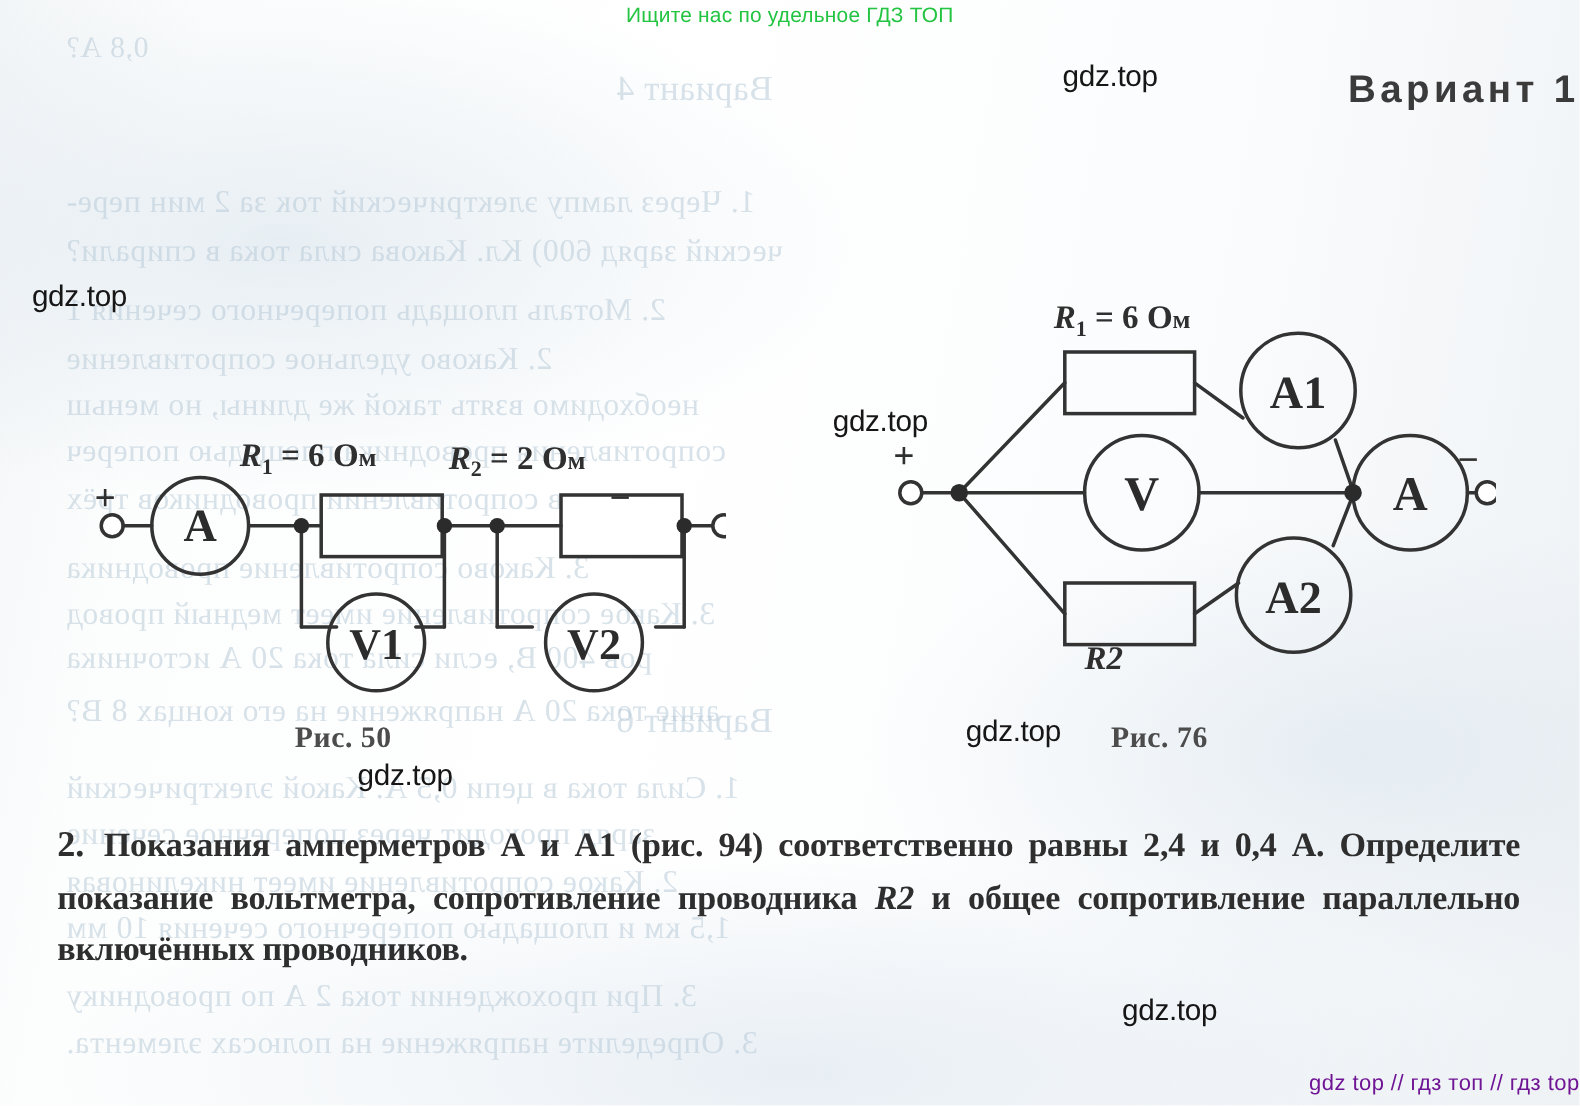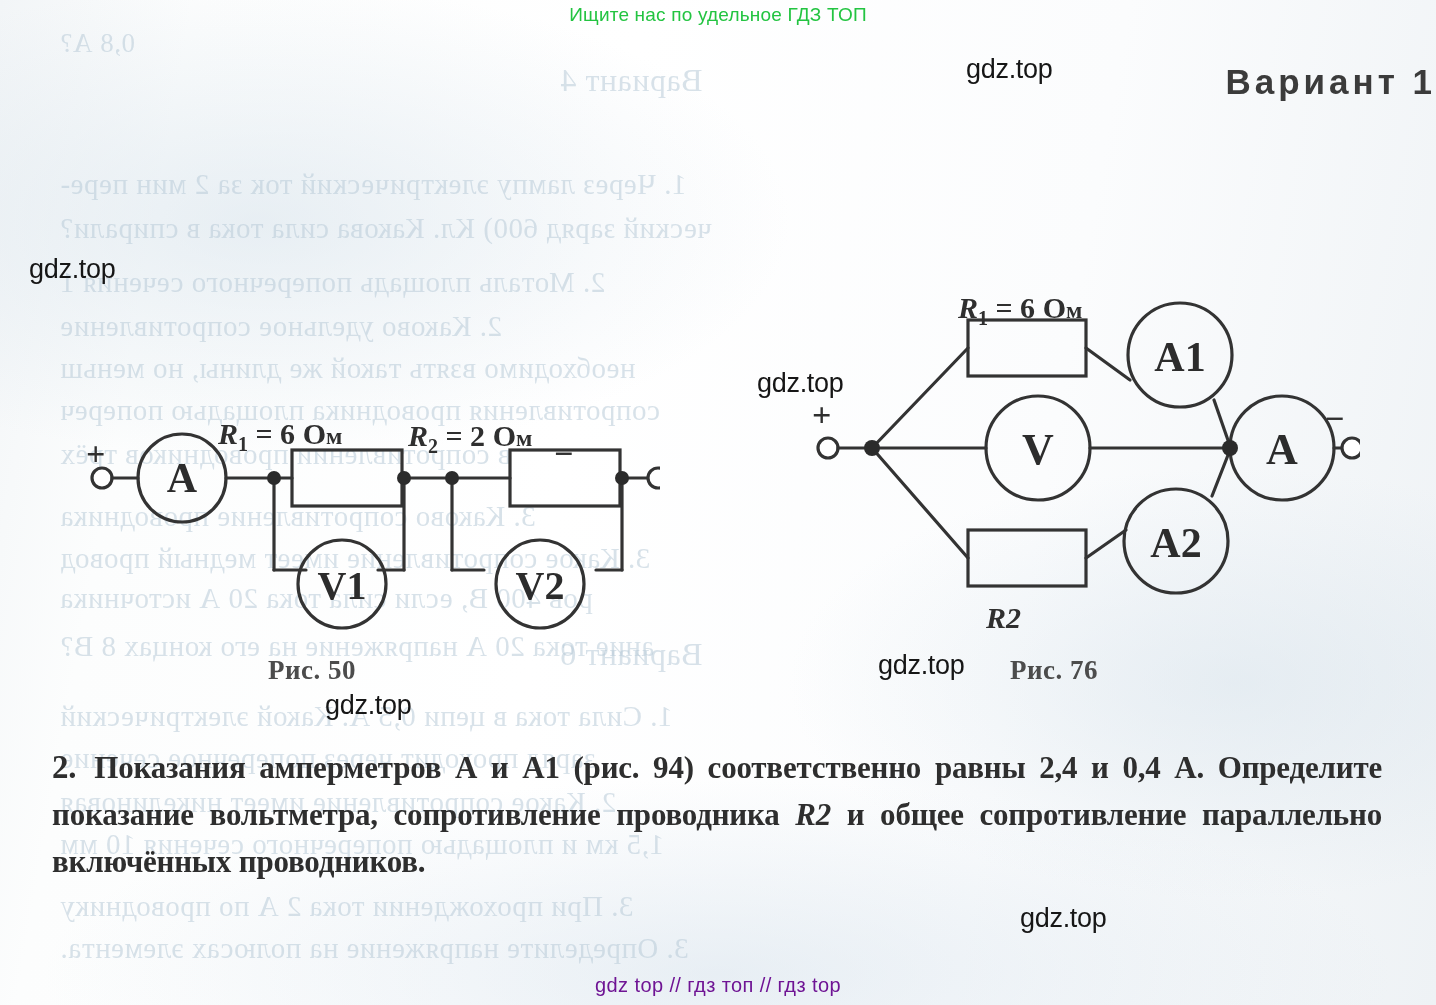--- a/index.html
+++ b/index.html
@@ -60,21 +60,21 @@
     font-family: "Liberation Sans", sans-serif;
     font-size: 19px;
     letter-spacing: .2px;
     z-index: 40;
   }
   #bottom-banner {
     position: absolute;
     bottom: 8px;
     left: 0;
     width: 100%;
-    text-align: center;
+    text-align: right;
     color: #6f1494;
     font-family: "Liberation Sans", sans-serif;
     font-size: 20px;
     letter-spacing: .4px;
     z-index: 40;
   }
 
   
   .wm {
     position: absolute;
@@ -140,21 +140,20 @@
   #cap93 { left: 268px; top: 655px; }
   #cap94 { left: 1010px; top: 655px; }
 
   .fig-label {
     position: absolute;
     font-family: "Liberation Serif", serif;
     font-size: 30px;
     font-weight: bold;
     color: #2f2f2f;
     white-space: nowrap;
-    margin-top: 19px;
   }
   .fig-label i { font-style: italic; }
   .fig-label sub { font-size: 20px; }
   .fig-label .unit { font-weight: bold; }
   .fig-label .unit .sm { font-size: 24px; }
 
   #lab-r1-93 { left: 218px; top: 398px; }
   #lab-r2-93 { left: 408px; top: 400px; }
   #lab-r1-94 { left: 958px; top: 272px; }
   #lab-r2-94 { left: 986px; top: 582px; }

